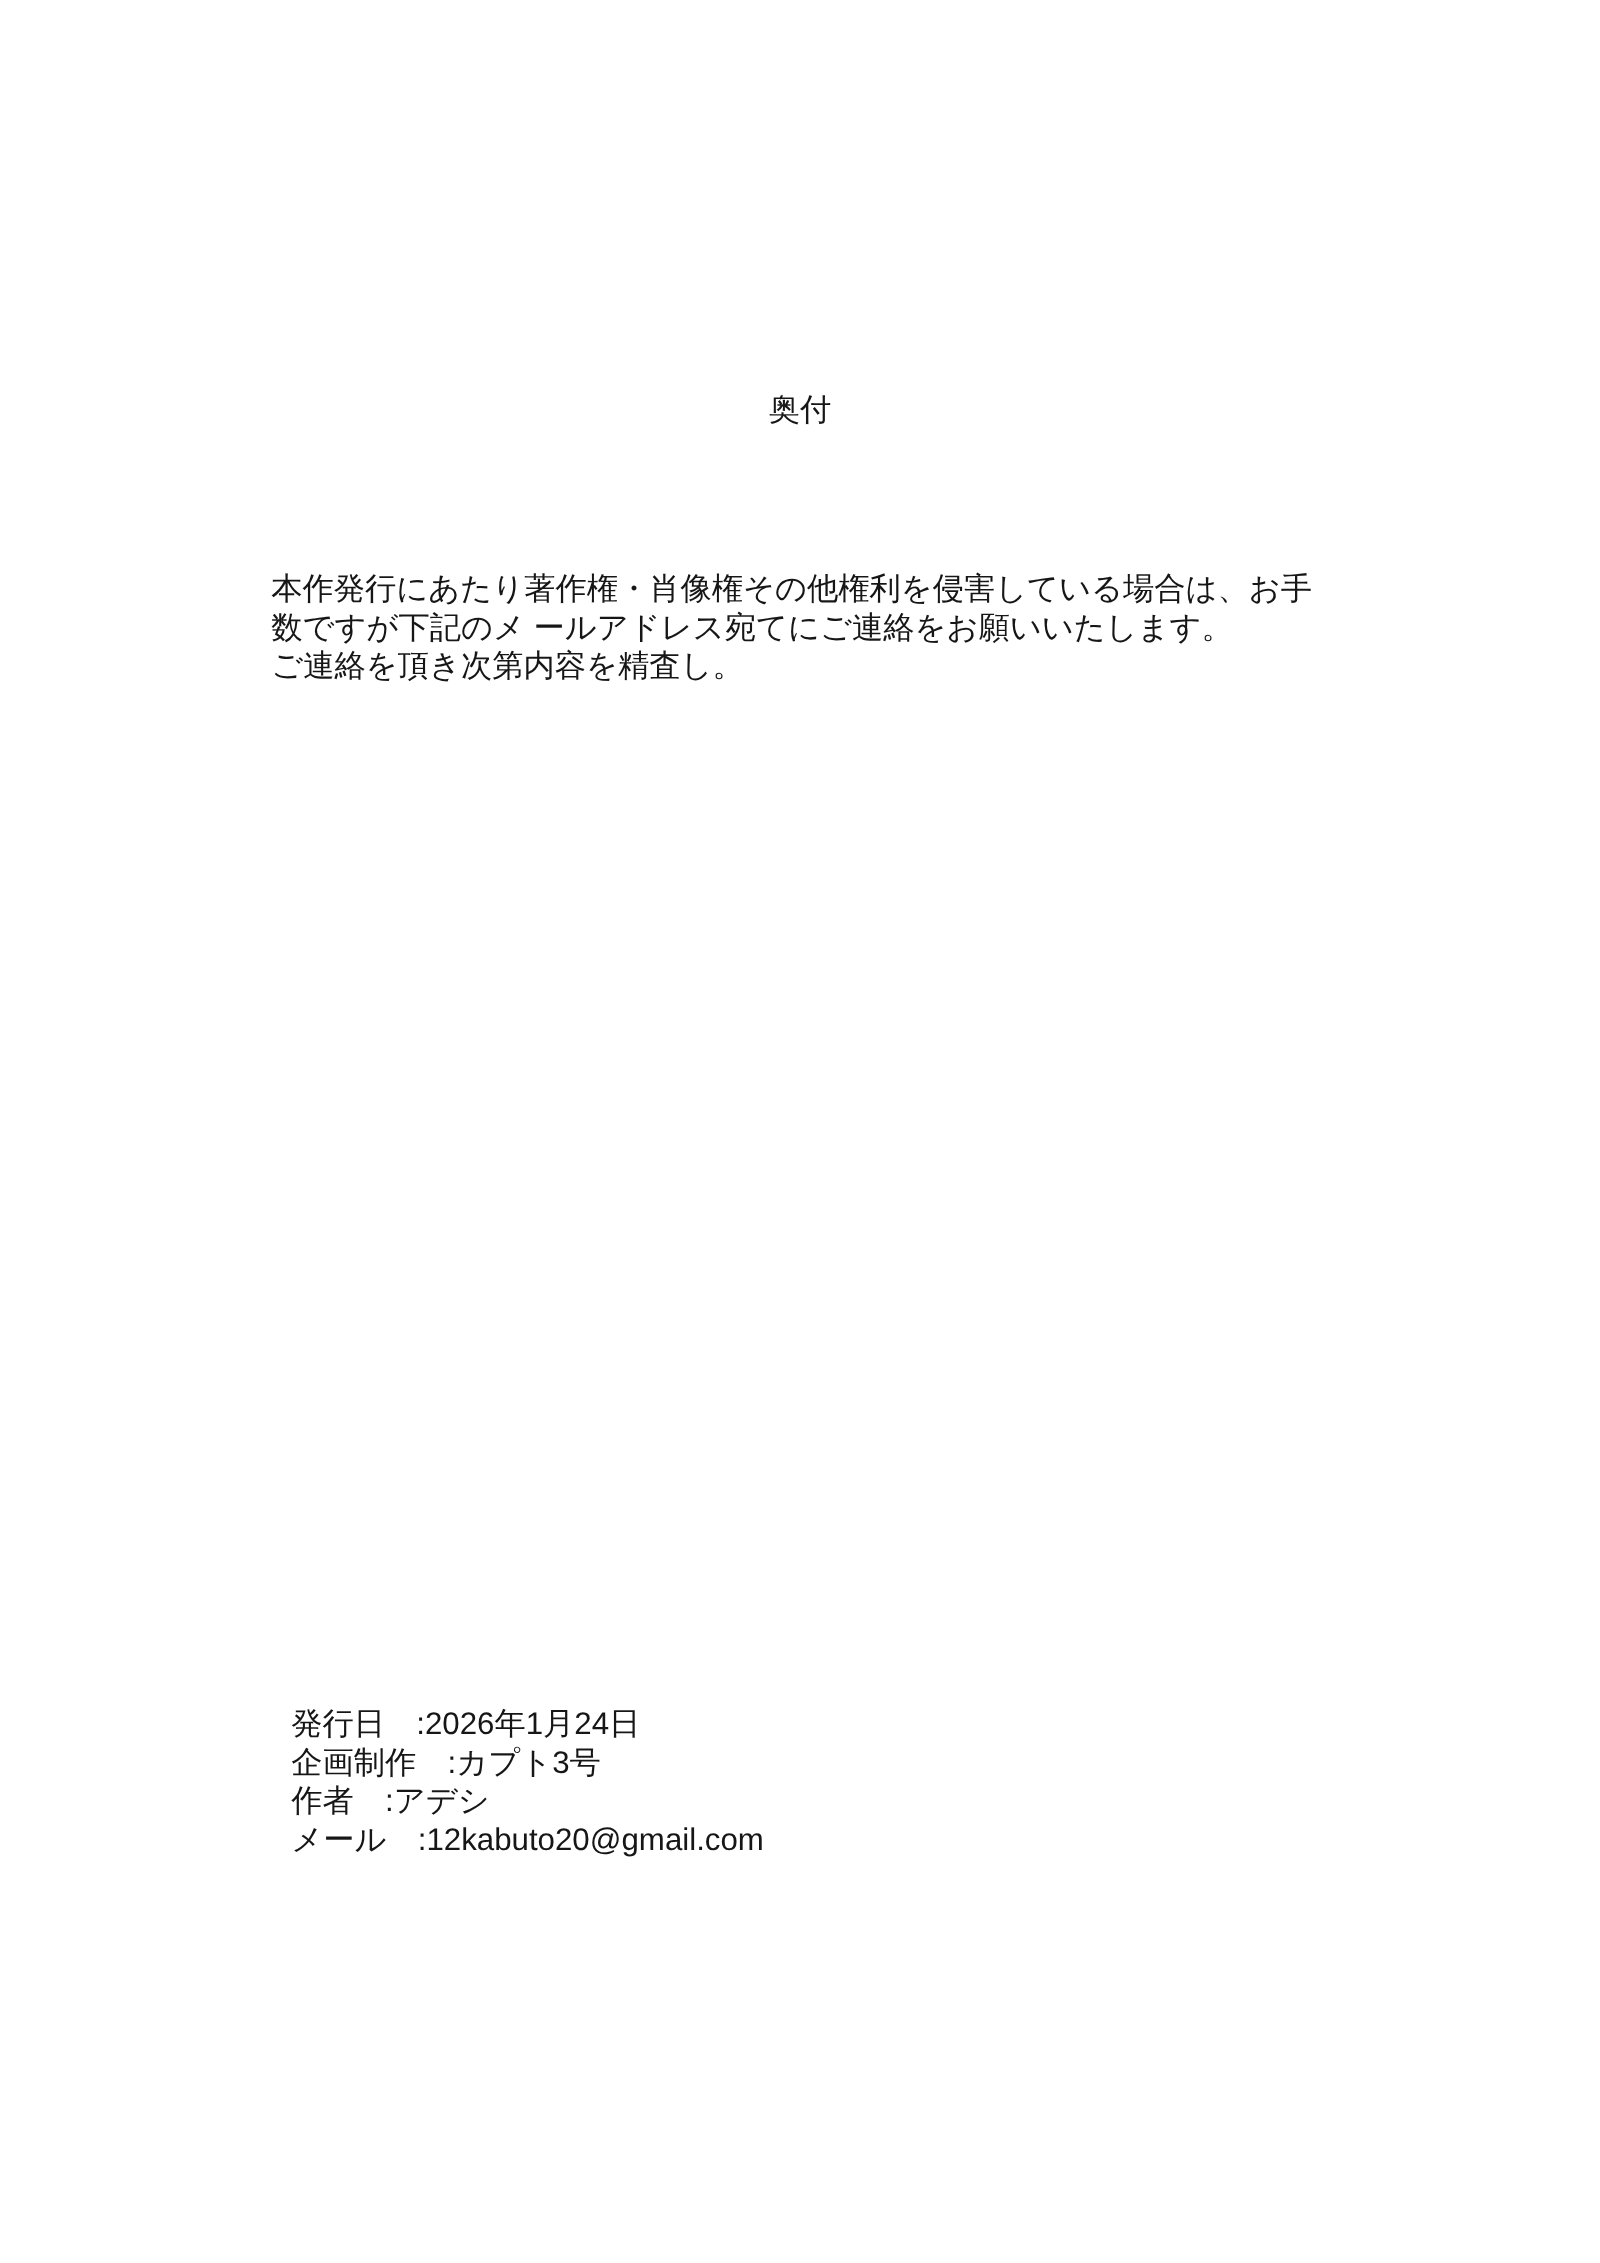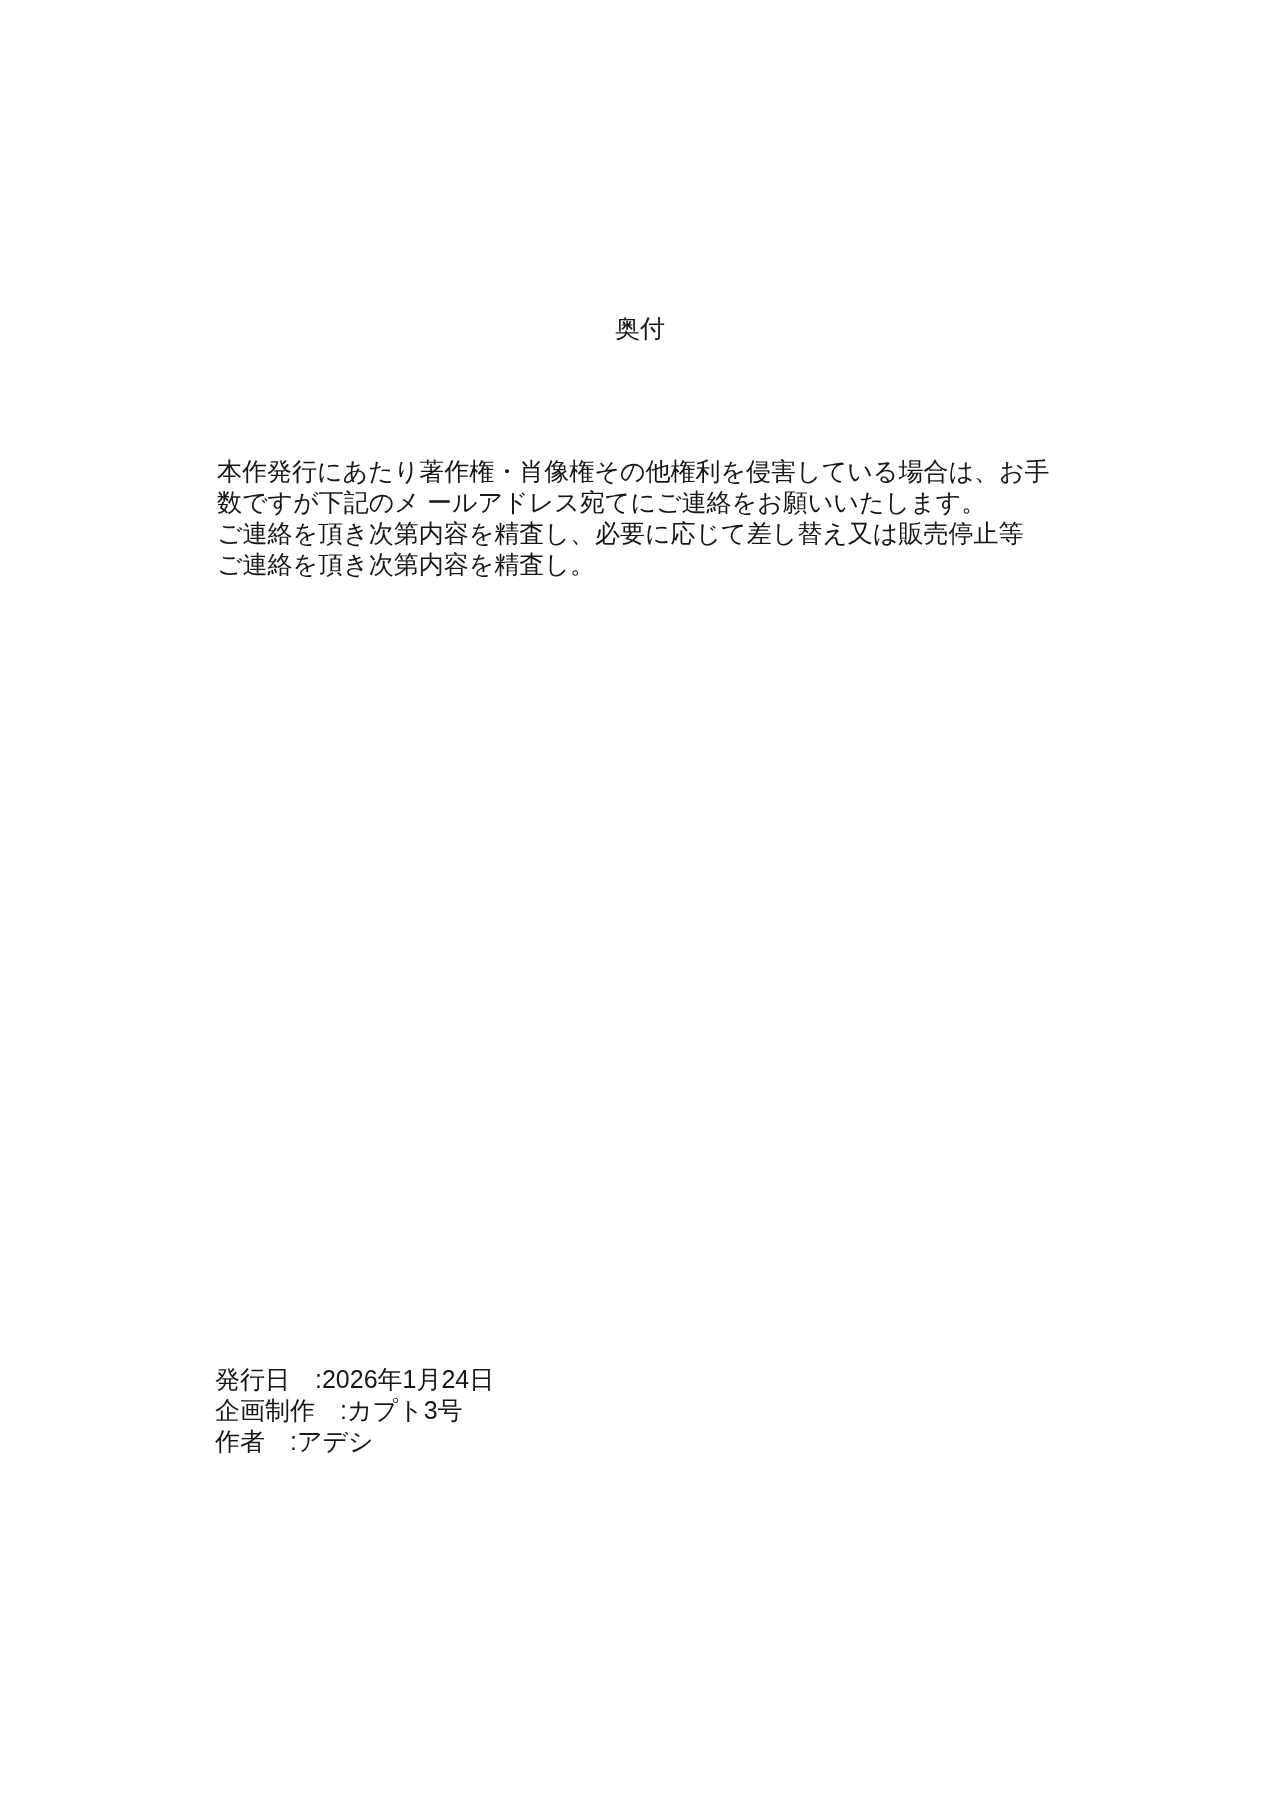--- a/index.html
+++ b/index.html
@@ -39,38 +39,38 @@
   }
   .notice-block {
     position: absolute;
     top: 443px;
     left: 217px;
     margin-top: 13px;
   }
   .colophon-block {
     position: absolute;
     top: 1364px;
-    left: 215px;
+    left: 233px;
     line-height: 31.5px;
   }
 </style>
 </head>
 <body>
 
 <div class="page">
 
   <div class="txt page-title">奥付</div>
 
 
   <div class="notice-block">
     <div class="txt">本作発行にあたり著作権・肖像権その他権利を侵害している場合は、お手</div>
     <div class="txt">数ですが下記のメ ールアドレス宛てにご連絡をお願いいたします。</div>
-    <div class="txt">ご連絡を頂き次第内容を精査し、必要に応じて差し替え又は販売停止等</div>
     <div class="txt">ご連絡を頂き次第内容を精査し。</div>
   </div>
 
   <div class="colophon-block">
     <div class="txt">発行日　:2026年1月24日</div>
     <div class="txt">企画制作　:カプト3号</div>
     <div class="txt">作者　:アデシ</div>
+    <div class="txt">メール　:12kabuto20@gmail.com</div>
   </div>
 
 </div>
 
 </body></html>

